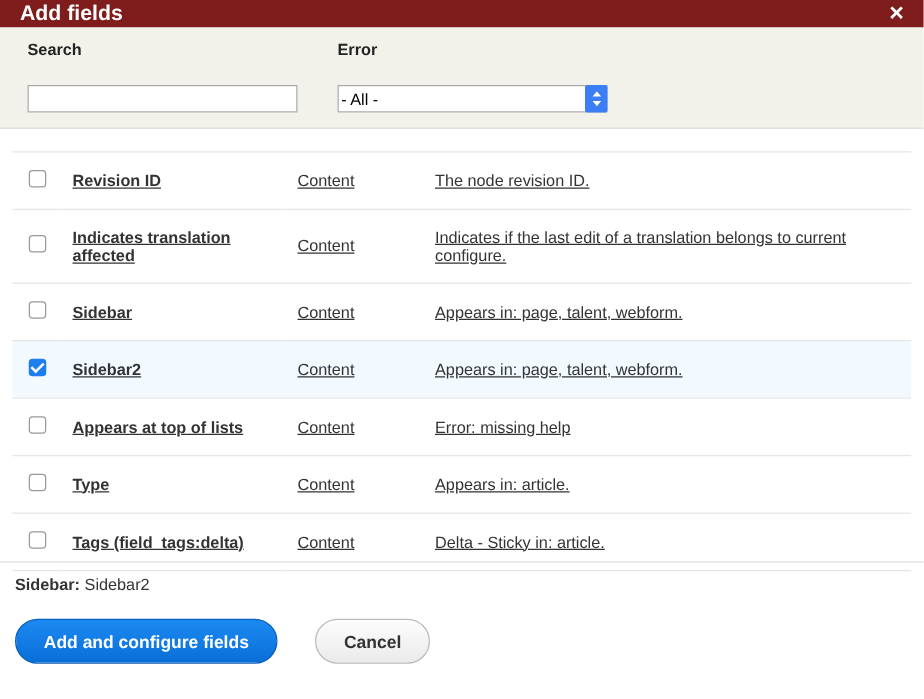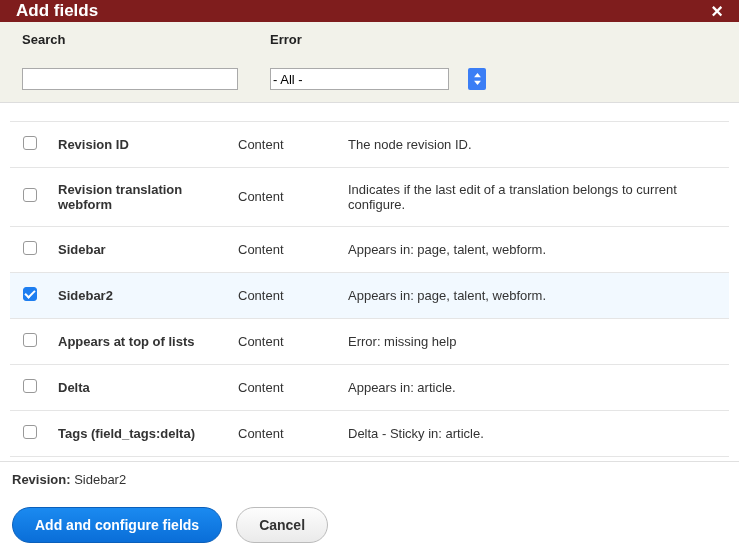--- a/index.html
+++ b/index.html
@@ -44,21 +44,21 @@
     color: #222;
   }
   .search-input {
     width: 216px;
     height: 22px;
     border: 1px solid #aaa;
     padding: 2px 4px;
     font-size: 13px;
   }
   .type-select {
-    width: 179px;
+    width: 216px;
     height: 22px;
     font-size: 13px;
     border: 1px solid #aaa;
     background: #fff;
     padding: 1px 2px;
     -webkit-appearance: none;
     appearance: none;
   }
   .select-wrap { position: relative; width: 216px; }
   .select-arrow {
@@ -76,20 +76,21 @@
     overflow-y: auto;
     padding: 0 10px;
   }
   .table { width: 100%; border-collapse: collapse; }
   .spacer-row td { height: 18px; border-bottom: 1px solid #e5e5e5; }
   .row td {
     padding: 14px 8px;
     border-bottom: 1px solid #e5e5e5;
     vertical-align: middle;
     color: #333;
+    text-decoration: underline;
   }
   .row.selected td { background: #f2f9ff; }
   .col-check { width: 40px; text-align: center; }
   .col-name { width: 180px; font-weight: bold; color: #222; }
   .col-category { width: 110px; }
   .col-desc { color: #444; }
   .checkbox {
     width: 14px; height: 14px;
     border: 1px solid #999;
     border-radius: 3px;
@@ -116,23 +117,23 @@
     left: 0; right: 0; bottom: 0;
     border-top: 1px solid #e0e0e0;
   }
   .selected-bar {
     padding: 10px 12px;
     font-size: 13px;
     color: #333;
   }
   .selected-bar .lbl { font-weight: bold; }
   .button-bar {
-    padding: 10px 12px 16px;
+    padding: 10px 12px 28px;
     display: flex;
-    gap: 14px;
+    gap: 30px;
   }
   .btn {
     border-radius: 18px;
     padding: 9px 22px;
     font-size: 14px;
     font-weight: bold;
     cursor: pointer;
     border: 1px solid transparent;
   }
   .btn-primary {
@@ -182,21 +183,21 @@
           <td colspan="4"></td>
         </tr>
     <tr class="row">
           <td class="col-check"><span class="checkbox"></span></td>
           <td class="col-name">Revision ID</td>
           <td class="col-category">Content</td>
           <td class="col-desc">The node revision ID.</td>
         </tr>
         <tr class="row">
           <td class="col-check"><span class="checkbox"></span></td>
-          <td class="col-name">Revision translation webform</td>
+          <td class="col-name">Indicates translation affected</td>
           <td class="col-category">Content</td>
           <td class="col-desc">Indicates if the last edit of a translation belongs to current configure.</td>
         </tr>
         <tr class="row">
           <td class="col-check"><span class="checkbox"></span></td>
           <td class="col-name">Sidebar</td>
           <td class="col-category">Content</td>
           <td class="col-desc">Appears in: page, talent, webform.</td>
         </tr>
         <tr class="row selected">
@@ -206,36 +207,36 @@
           <td class="col-desc">Appears in: page, talent, webform.</td>
         </tr>
         <tr class="row">
           <td class="col-check"><span class="checkbox"></span></td>
           <td class="col-name">Appears at top of lists</td>
           <td class="col-category">Content</td>
           <td class="col-desc">Error: missing help</td>
         </tr>
         <tr class="row">
           <td class="col-check"><span class="checkbox"></span></td>
-          <td class="col-name">Delta</td>
+          <td class="col-name">Type</td>
           <td class="col-category">Content</td>
           <td class="col-desc">Appears in: article.</td>
         </tr>
         <tr class="row">
           <td class="col-check"><span class="checkbox"></span></td>
           <td class="col-name">Tags (field_tags:delta)</td>
           <td class="col-category">Content</td>
           <td class="col-desc">Delta - Sticky in: article.</td>
         </tr>
       </tbody>
   </table>
 </div>
 
 <div class="footer">
   <div class="selected-bar">
-    <span class="lbl">Revision:</span>
+    <span class="lbl">Sidebar:</span>
     <span>Sidebar2</span>
   </div>
   <div class="button-bar">
     <button class="btn btn-primary">Add and configure fields</button>
     <button class="btn btn-secondary">Cancel</button>
   </div>
 </div>
 
 </body></html>

